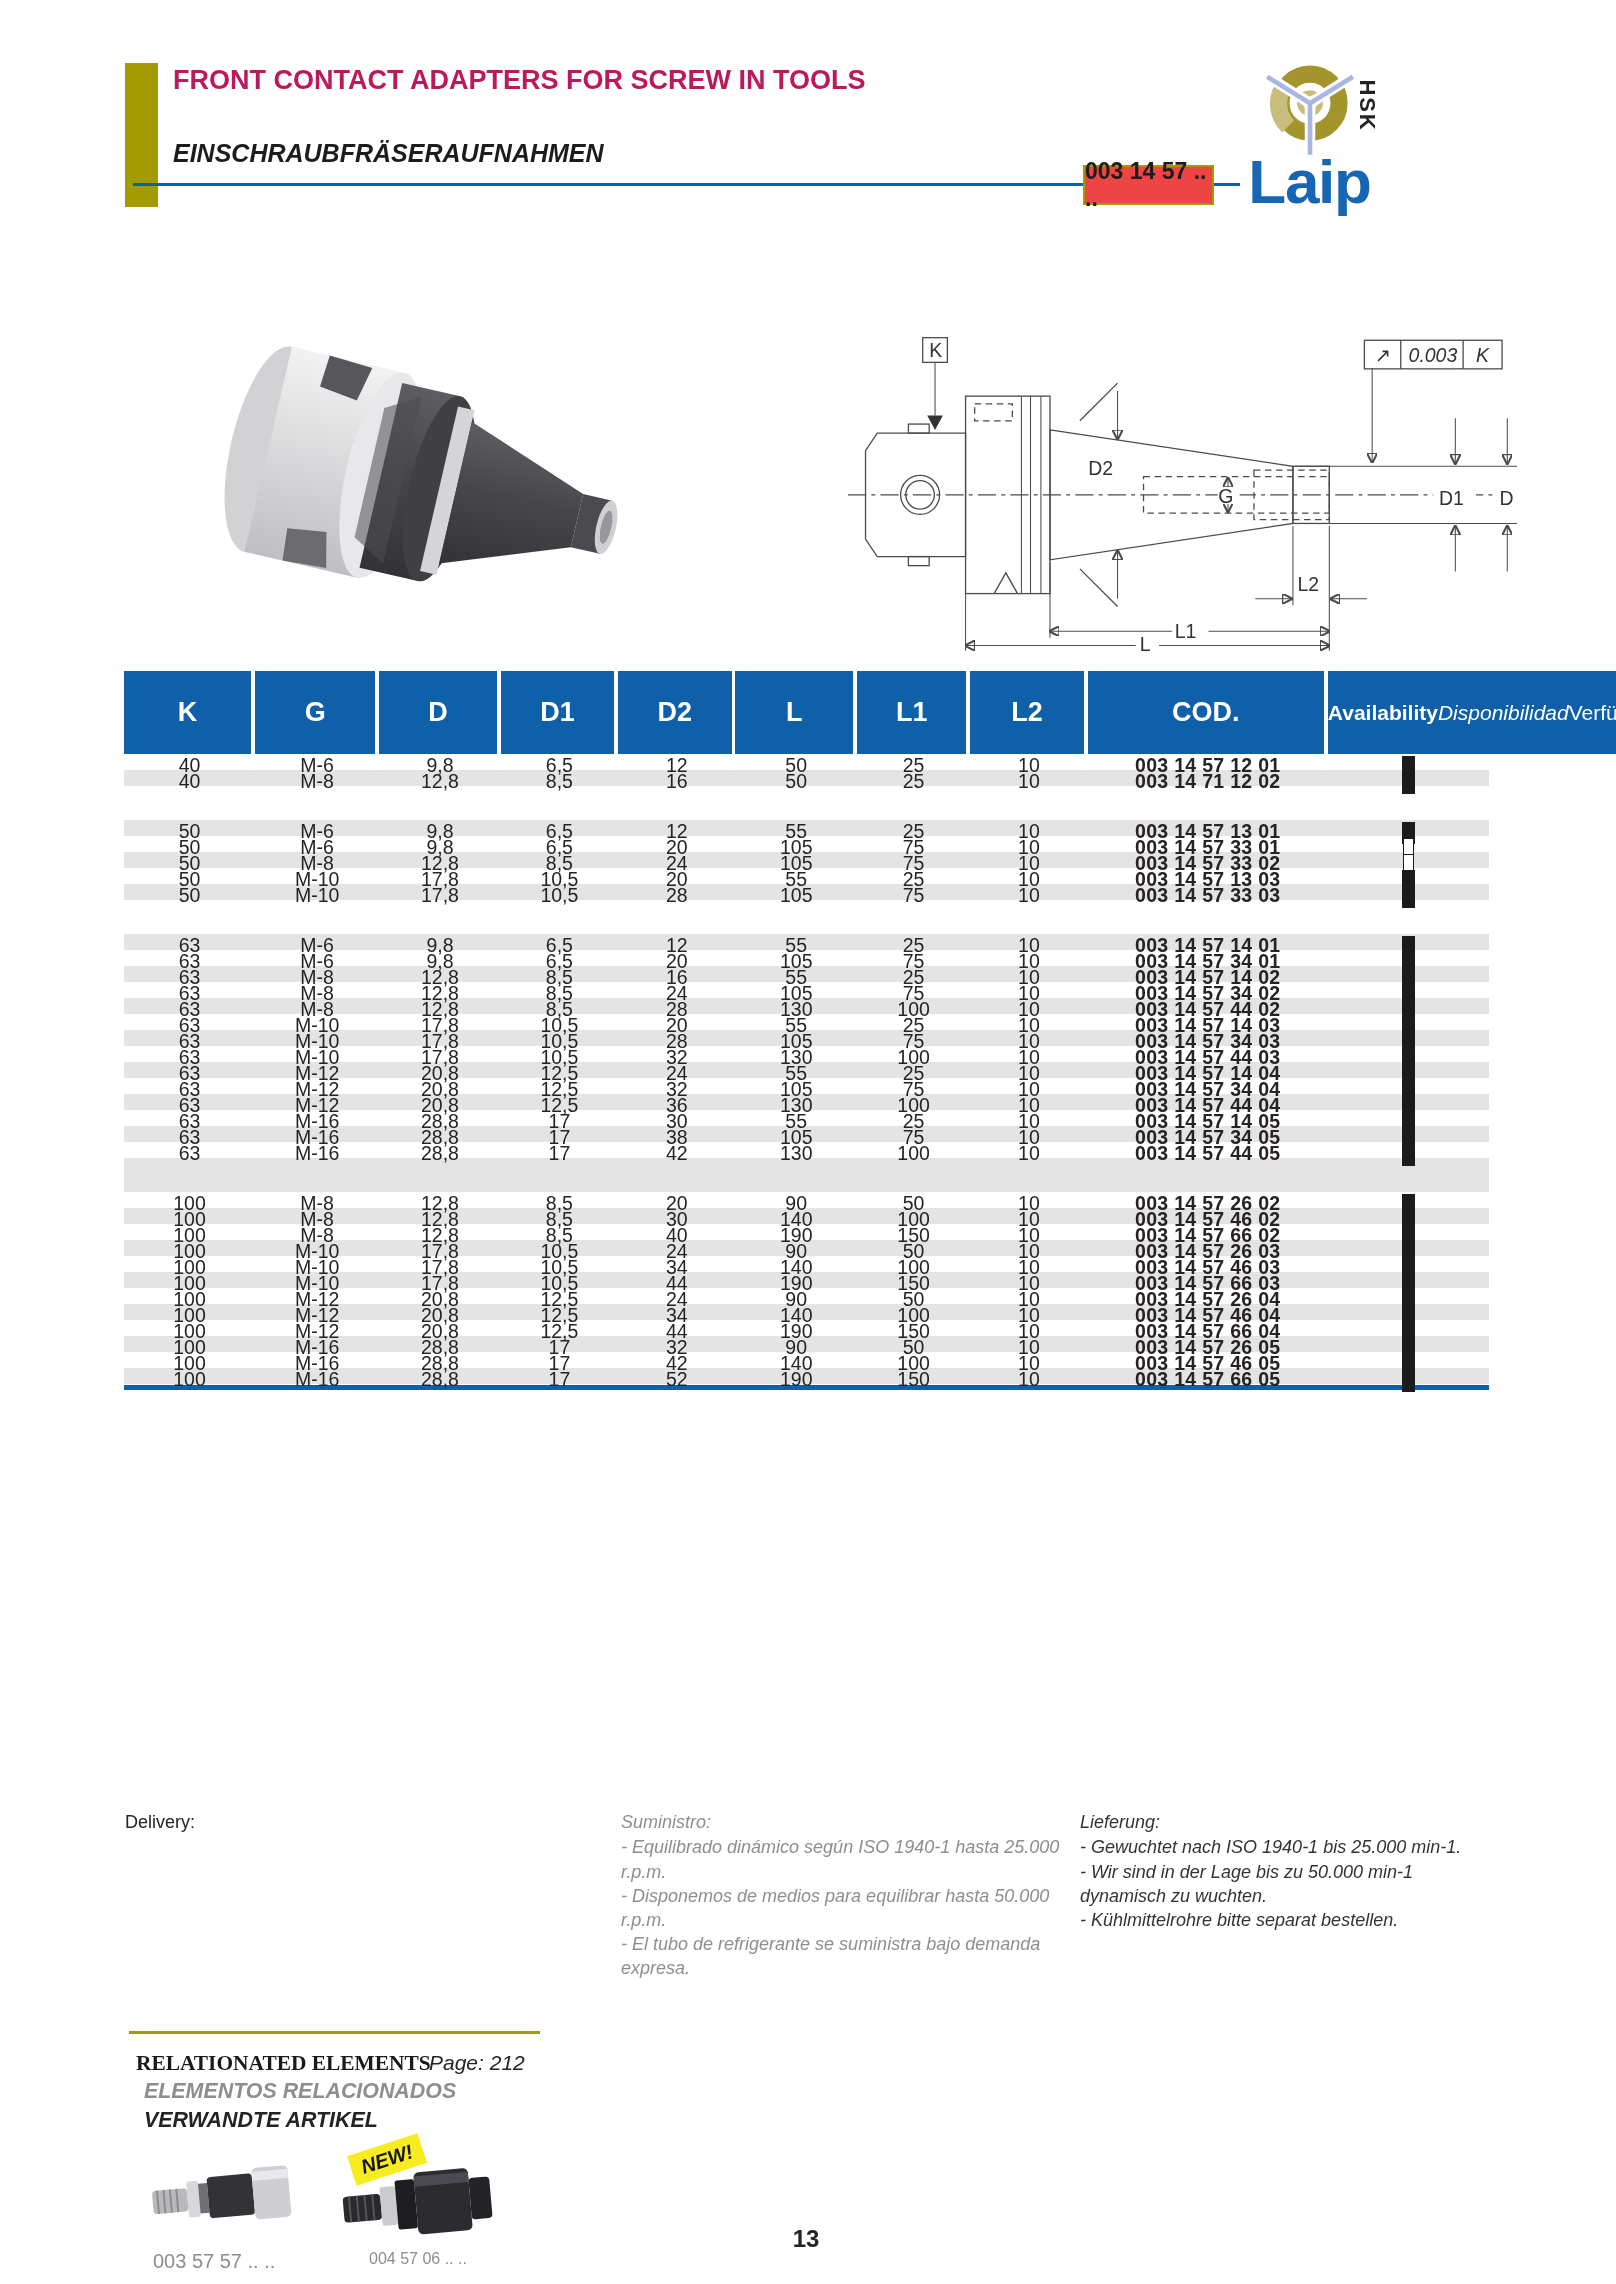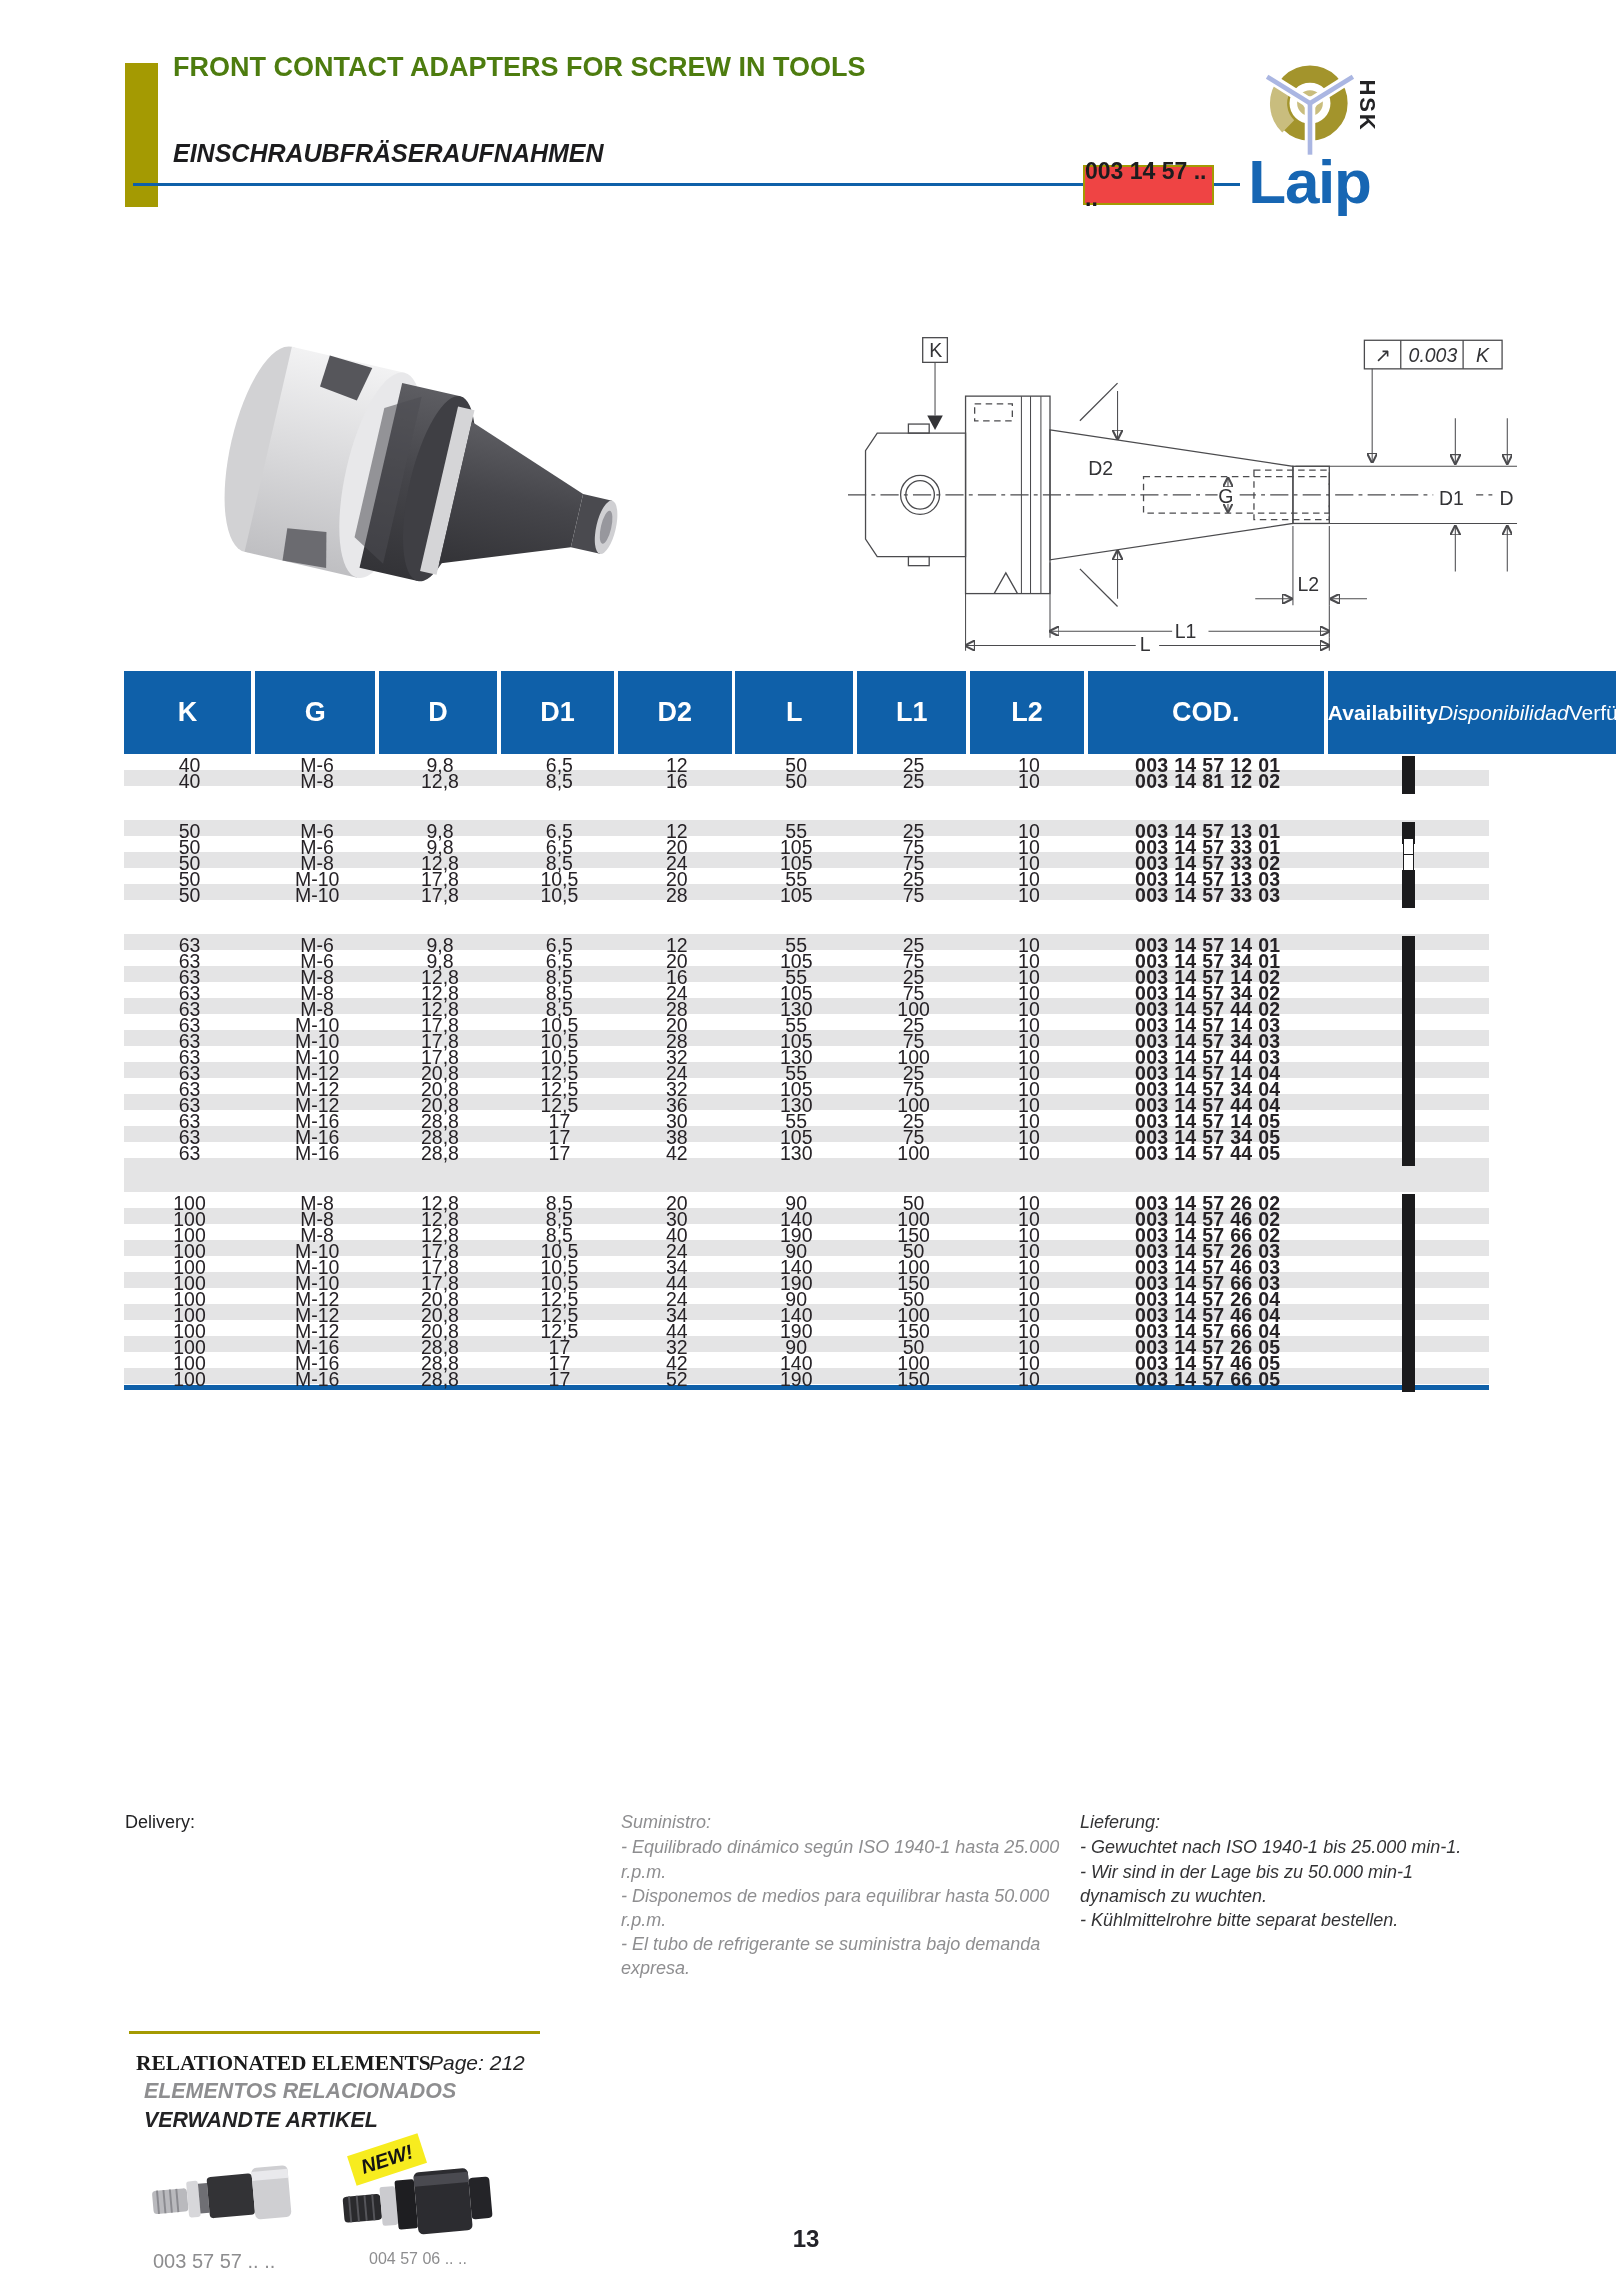--- a/index.html
+++ b/index.html
@@ -1,21 +1,21 @@
 <!DOCTYPE html>
 <html style="font-size:10.4px"><head>
 <meta charset="utf-8">
 <style>
   html,body{margin:0;padding:0;background:#fff;}
   #page{position:relative;width:1616px;height:2284px;background:#ffffff;
         font-family:"Liberation Sans", sans-serif;overflow:hidden;}
 
   
   .goldbar{position:absolute;left:125px;top:63px;width:32.5px;height:144px;background:#a49a02;}
-  .title-en{position:absolute;left:173px;top:52px;font-size:27px;font-weight:bold;color:#4d7c0f;letter-spacing:0;}
+  .title-en{position:absolute;left:173px;top:65px;font-size:27px;font-weight:bold;color:#be185d;letter-spacing:0;}
   .title-es{position:absolute;left:173px;top:103px;font-size:25px;font-weight:bold;font-style:italic;color:#8d8d90;}
   .title-de{position:absolute;left:173px;top:139px;font-size:25px;font-weight:bold;font-style:italic;color:#1c1c1e;}
   .rule-main{position:absolute;left:133px;top:183px;width:950px;height:3.2px;background:#0f60a9;}
   .rule-short{position:absolute;left:1214px;top:183px;width:26px;height:3.2px;background:#0f60a9;}
   .code-box{position:absolute;left:1083px;top:165px;width:127px;height:36px;background:#ef4444;
             border:2.6px solid #a49a02;display:flex;align-items:center;justify-content:center;}
   .code-box span{font-size:23px;font-weight:bold;color:#1c1c1e;}
   .brand{position:absolute;left:1238px;top:57px;width:143px;text-align:center;}
   .brand-name{font-size:62px;font-weight:bold;color:#1766b3;line-height:0.9;margin-top:-3.9px;letter-spacing:-1.3px;}
   .hsk{position:absolute;left:1376px;top:60px;width:31px;height:97px;}
@@ -274,21 +274,21 @@
         </div>
         <div class="trow shade-g">
           <div class="tcell">40</div>
           <div class="tcell">M-8</div>
           <div class="tcell">12,8</div>
           <div class="tcell">8,5</div>
           <div class="tcell">16</div>
           <div class="tcell">50</div>
           <div class="tcell">25</div>
           <div class="tcell">10</div>
-          <div class="tcell cod">003 14 81 12 02</div>
+          <div class="tcell cod">003 14 71 12 02</div>
           <div class="tcell"><span class="sq filled"></span></div>
         </div>
         <div class="trow shade-w gap"></div>
         <div class="trow shade-g">
           <div class="tcell">50</div>
           <div class="tcell">M-6</div>
           <div class="tcell">9,8</div>
           <div class="tcell">6,5</div>
           <div class="tcell">12</div>
           <div class="tcell">55</div>

